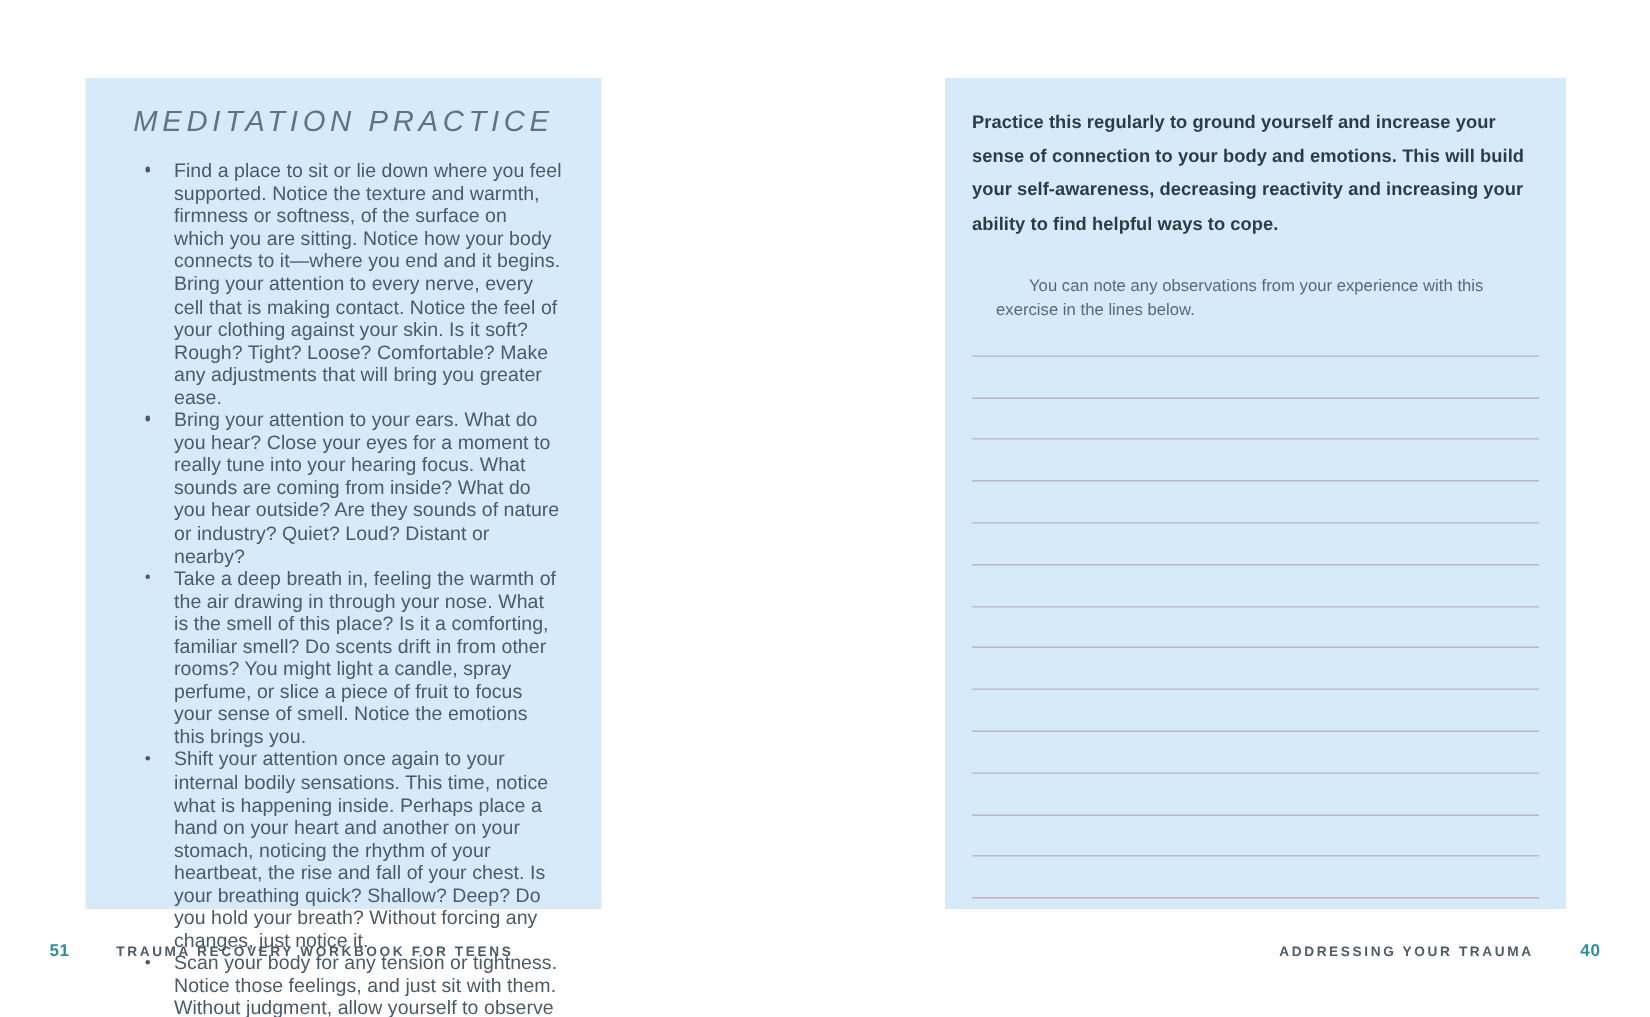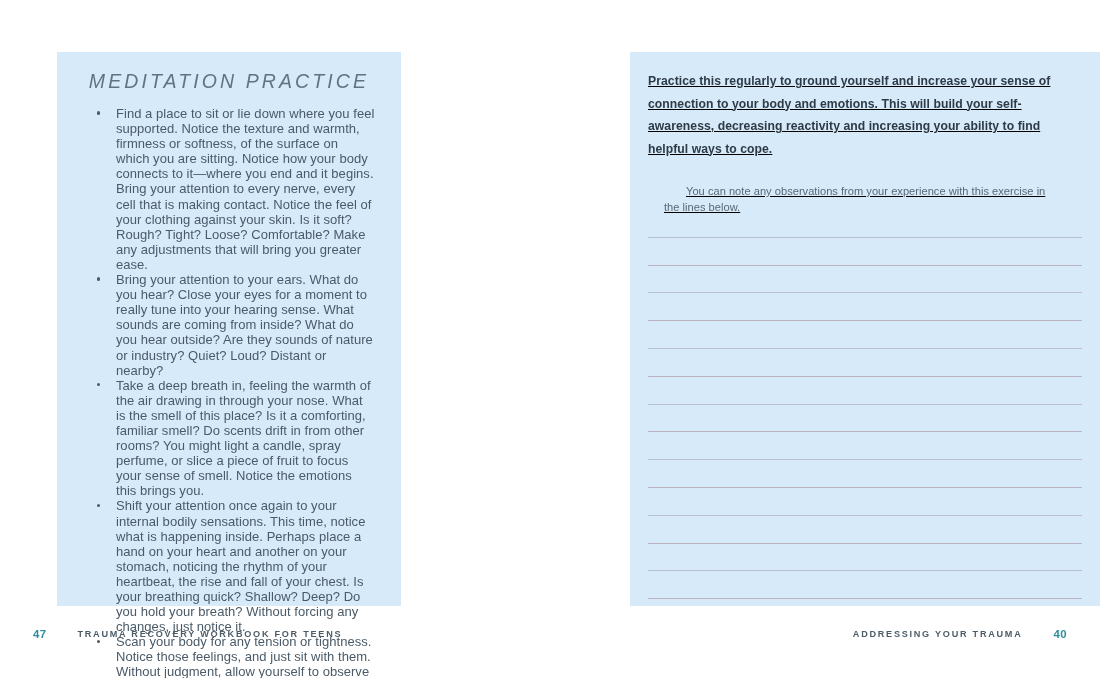--- a/index.html
+++ b/index.html
@@ -27,23 +27,22 @@
   }
   #left-panel {
     left: 57px;
     top: 52px;
     width: 344px;
     height: 554px;
   }
   #right-panel {
     left: 630px;
     top: 52px;
-    width: 470px;
+    width: 414px;
     height: 554px;
-    text-decoration: underline;
   }
 
   
   .section-heading {
     margin: 0;
     padding-top: 18px;
     text-align: center;
     font-style: italic;
     font-weight: 300;
     font-size: 19.5px;
@@ -166,21 +165,21 @@
 <body>
 
 <div class="spread">
 
   <div class="panel" id="left-panel">
     <h1 class="section-heading">MEDITATION PRACTICE</h1>
 
 
     <ul class="bullet-list" id="bullet-list">
         <li class="bullet-item"><span class="bullet-dot"></span><span>Find a place to sit or lie down where you feel supported. Notice the texture and warmth, firmness or softness, of the surface on which you are sitting. Notice how your body connects to it—where you end and it begins. Bring your attention to every nerve, every cell that is making contact. Notice the feel of your clothing against your skin. Is it soft? Rough? Tight? Loose? Comfortable? Make any adjustments that will bring you greater ease.</span></li>
-        <li class="bullet-item"><span class="bullet-dot"></span><span>Bring your attention to your ears. What do you hear? Close your eyes for a moment to really tune into your hearing sense. What sounds are coming from inside? What do you hear outside? Are they sounds of nature or industry? Quiet? Loud? Distant or nearby?</span></li>
+        <li class="bullet-item"><span class="bullet-dot"></span><span>Bring your attention to your ears. What do you hear? Close your eyes for a moment to really tune into your hearing focus. What sounds are coming from inside? What do you hear outside? Are they sounds of nature or industry? Quiet? Loud? Distant or nearby?</span></li>
         <li class="bullet-item"><span class="bullet-dot"></span><span>Take a deep breath in, feeling the warmth of the air drawing in through your nose. What is the smell of this place? Is it a comforting, familiar smell? Do scents drift in from other rooms? You might light a candle, spray perfume, or slice a piece of fruit to focus your sense of smell. Notice the emotions this brings you.</span></li>
         <li class="bullet-item"><span class="bullet-dot"></span><span>Shift your attention once again to your internal bodily sensations. This time, notice what is happening inside. Perhaps place a hand on your heart and another on your stomach, noticing the rhythm of your heartbeat, the rise and fall of your chest. Is your breathing quick? Shallow? Deep? Do you hold your breath? Without forcing any changes, just notice it.</span></li>
         <li class="bullet-item"><span class="bullet-dot"></span><span>Scan your body for any tension or tightness. Notice those feelings, and just sit with them. Without judgment, allow yourself to observe any emotions that connect with what your body is feeling. Pay attention to these signals with gentle awareness, noticing your connection to the world and to yourself.</span></li>
       </ul>
   </div>
 
   <div class="panel" id="right-panel">
     <p class="lead-paragraph">Practice this regularly to ground yourself and increase your sense of connection to your body and emotions. This will build your self-awareness, decreasing reactivity and increasing your ability to find helpful ways to cope.</p>
 
     <p class="note-paragraph">You can note any observations from your experience with this exercise in the lines below.</p>
@@ -197,21 +196,21 @@
         <div class="writing-line line-gray"></div>
         <div class="writing-line"></div>
         <div class="writing-line line-gray"></div>
         <div class="writing-line"></div>
         <div class="writing-line line-gray"></div>
         <div class="writing-line"></div>
       </div>
   </div>
 
   <div class="footer" id="footer-left">
-    <span class="page-number">47</span>
+    <span class="page-number">51</span>
     <span class="book-title">TRAUMA RECOVERY WORKBOOK FOR TEENS</span>
   </div>
 
   <div class="footer" id="footer-right">
     <span class="chapter-title">ADDRESSING YOUR TRAUMA</span>
     <span class="page-number">40</span>
   </div>
 
 </div>
 

